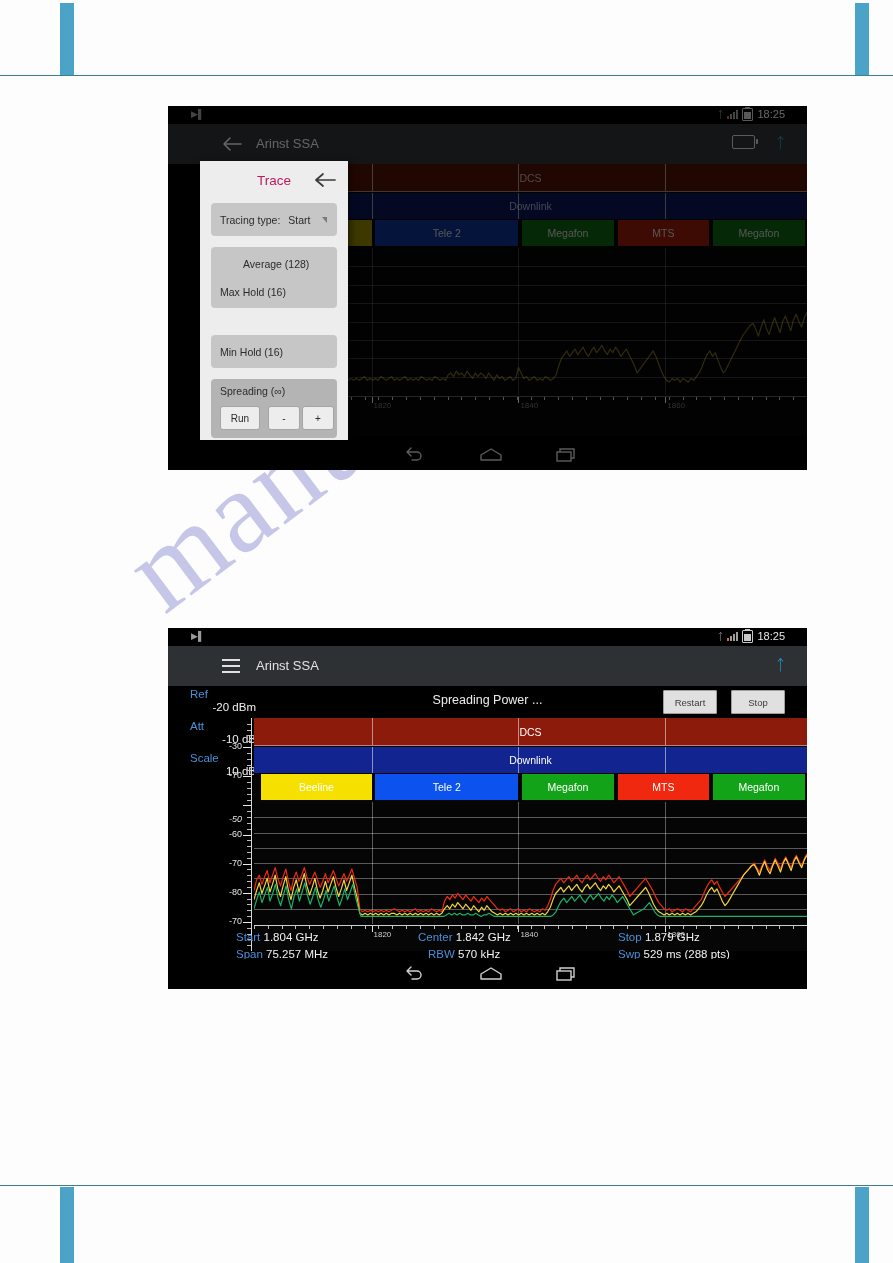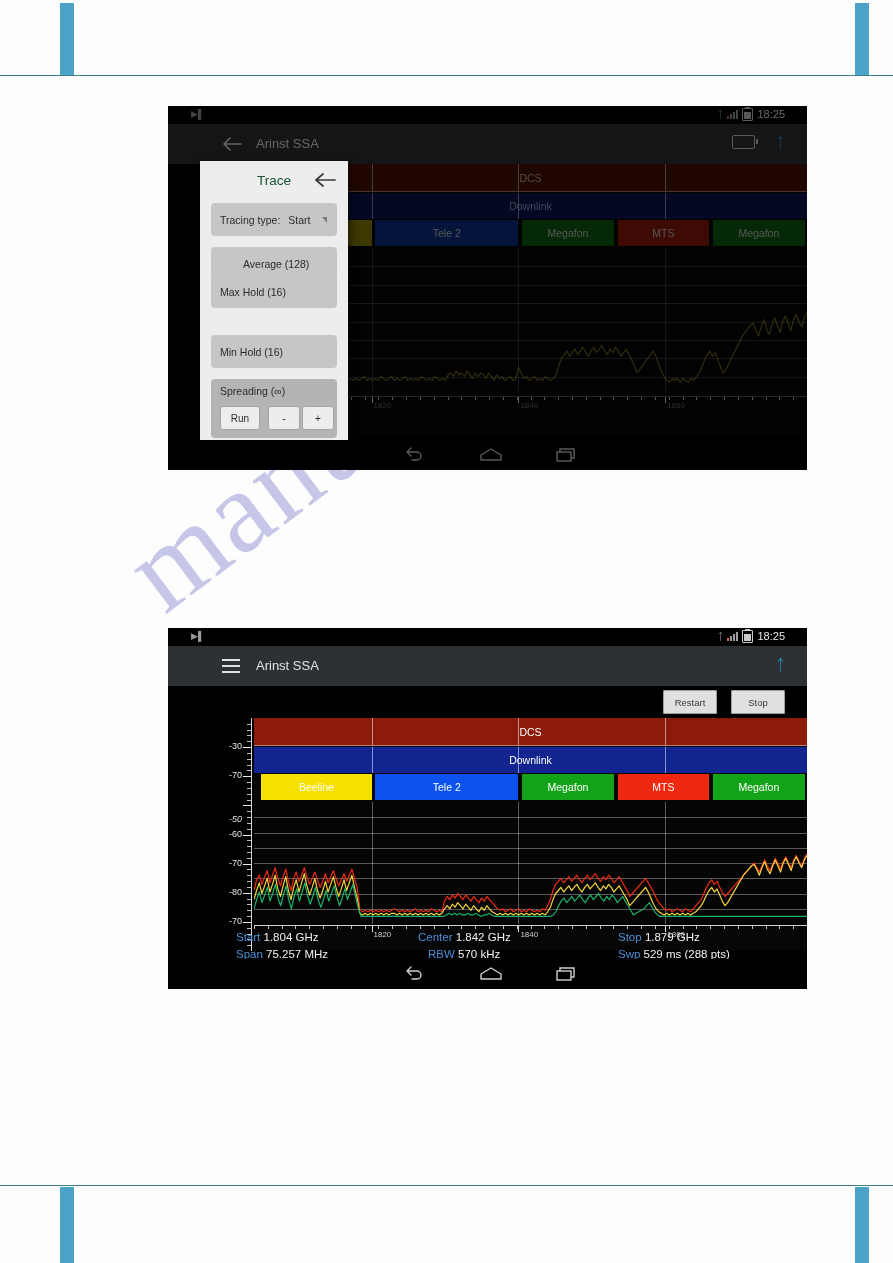--- a/index.html
+++ b/index.html
@@ -108,21 +108,21 @@
   .navbar{position:absolute;left:0;bottom:0;width:100%;height:30px;background:#000;}
   .navbar .n{position:absolute;top:6px;}
 
   
   .dim{position:absolute;left:0;top:0;width:100%;height:100%;background:rgba(0,0,0,0.56);}
 
   
   .drawer{position:absolute;left:32px;top:55px;width:148px;height:279px;background:#ededed;
     box-shadow:2px 2px 7px rgba(0,0,0,0.55);}
   .drawer .dhead{position:absolute;left:0;top:8px;width:100%;height:26px;}
-  .drawer .dtitle{position:absolute;left:0;right:0;top:4px;text-align:center;color:#14532d;font-size:13.5px;}
+  .drawer .dtitle{position:absolute;left:0;right:0;top:4px;text-align:center;color:#be185d;font-size:13.5px;}
   .drawer .dback{position:absolute;right:12px;top:2px;width:22px;height:18px;}
   .drow{position:absolute;left:11px;width:126px;height:33px;background:#c6c6c6;border-radius:4px;
     color:#2b2b2b;font-size:10.5px;display:flex;align-items:center;padding-left:9px;box-sizing:border-box;}
   .drow.big{height:59px;display:block;padding:6px 0 0 9px;background:#b4b4b4;}
   .dsmallbtn{position:absolute;top:27px;height:22px;background:#ededed;border:1px solid #a5a5a5;
     border-radius:3px;color:#2b2b2b;font-size:10px;display:flex;align-items:center;justify-content:center;}
   .caret{position:absolute;right:10px;top:14px;width:0;height:0;
     border-left:5px solid transparent;border-top:6px solid #7a7a7a;}
 </style>
 </head>
@@ -331,24 +331,39 @@
     <span class="hamburger">
         <i></i>
         <i></i>
         <i></i>
       </span>
     <span class="title">Arinst SSA</span>
     <span class="right-ico bt-ico" style="right:22px;">ᛏ</span>
   </div>
 
   <div class="sweeprow">
+    <div class="sweep-title">Spreading Power ...</div>
     <div class="btn-ghost" id="btn-restart">Restart</div>
     <div class="btn-ghost" id="btn-stop">Stop</div>
   </div>
 
+  <div class="params">
+    <div class="grp">
+      <div class="lbl">Ref</div>
+      <div class="val">-20 dBm</div>
+    </div>
+    <div class="grp">
+      <div class="lbl">Att</div>
+      <div class="val">-10 dB</div>
+    </div>
+    <div class="grp">
+      <div class="lbl">Scale</div>
+      <div class="val">10  dB</div>
+    </div>
+  </div>
 
   <div class="yaxis" id="y2" style="left:62px;top:90px;height:233px;">
       <div class="ytick" style="top: 5.825px;"></div>
       <div class="ytick" style="top: 11.65px;"></div>
       <div class="ytick" style="top: 17.475px;"></div>
       <div class="ytick" style="top: 23.3px;"></div>
       <div class="ytick" style="top: 29.125px;"></div>
       <div class="ytick" style="top: 34.95px;"></div>
       <div class="ytick" style="top: 40.775px;"></div>
       <div class="ytick" style="top: 46.6px;"></div>

